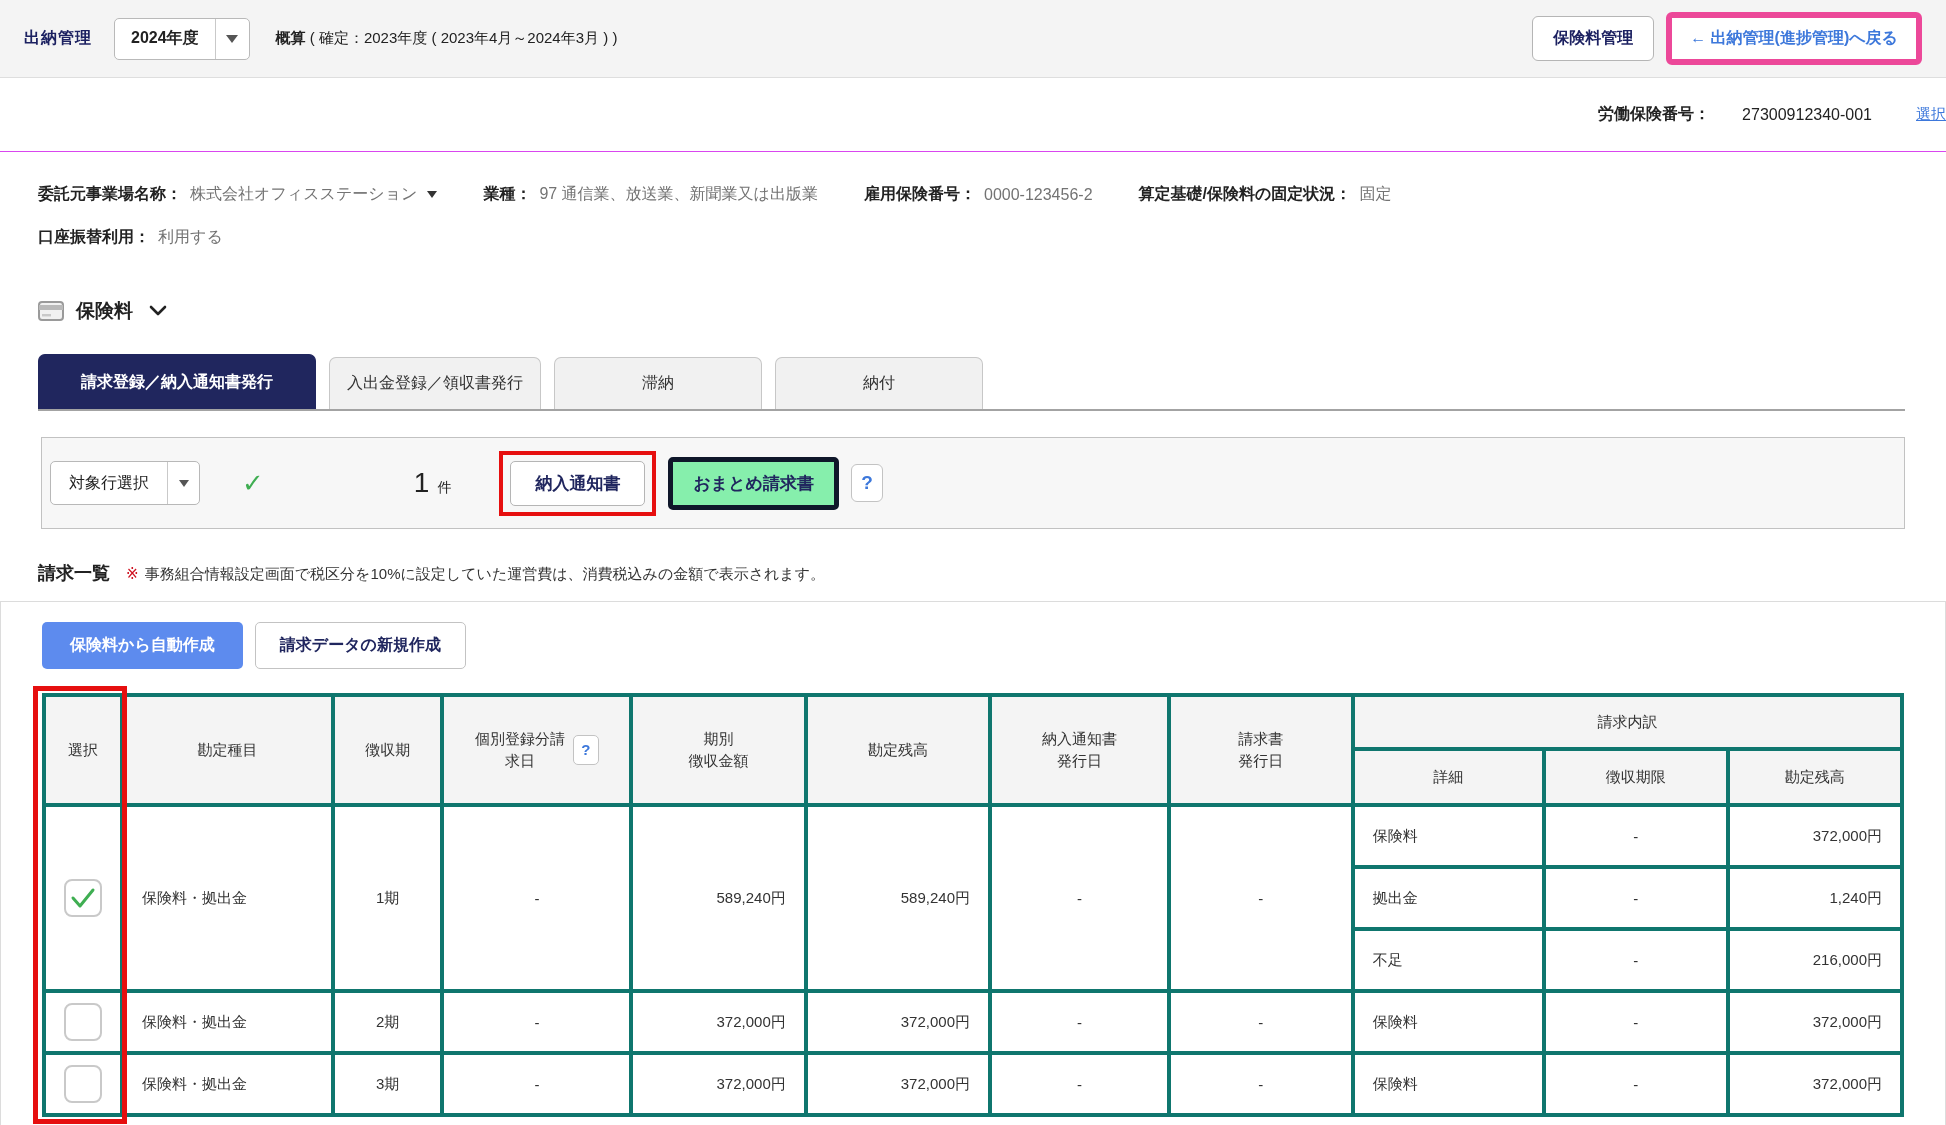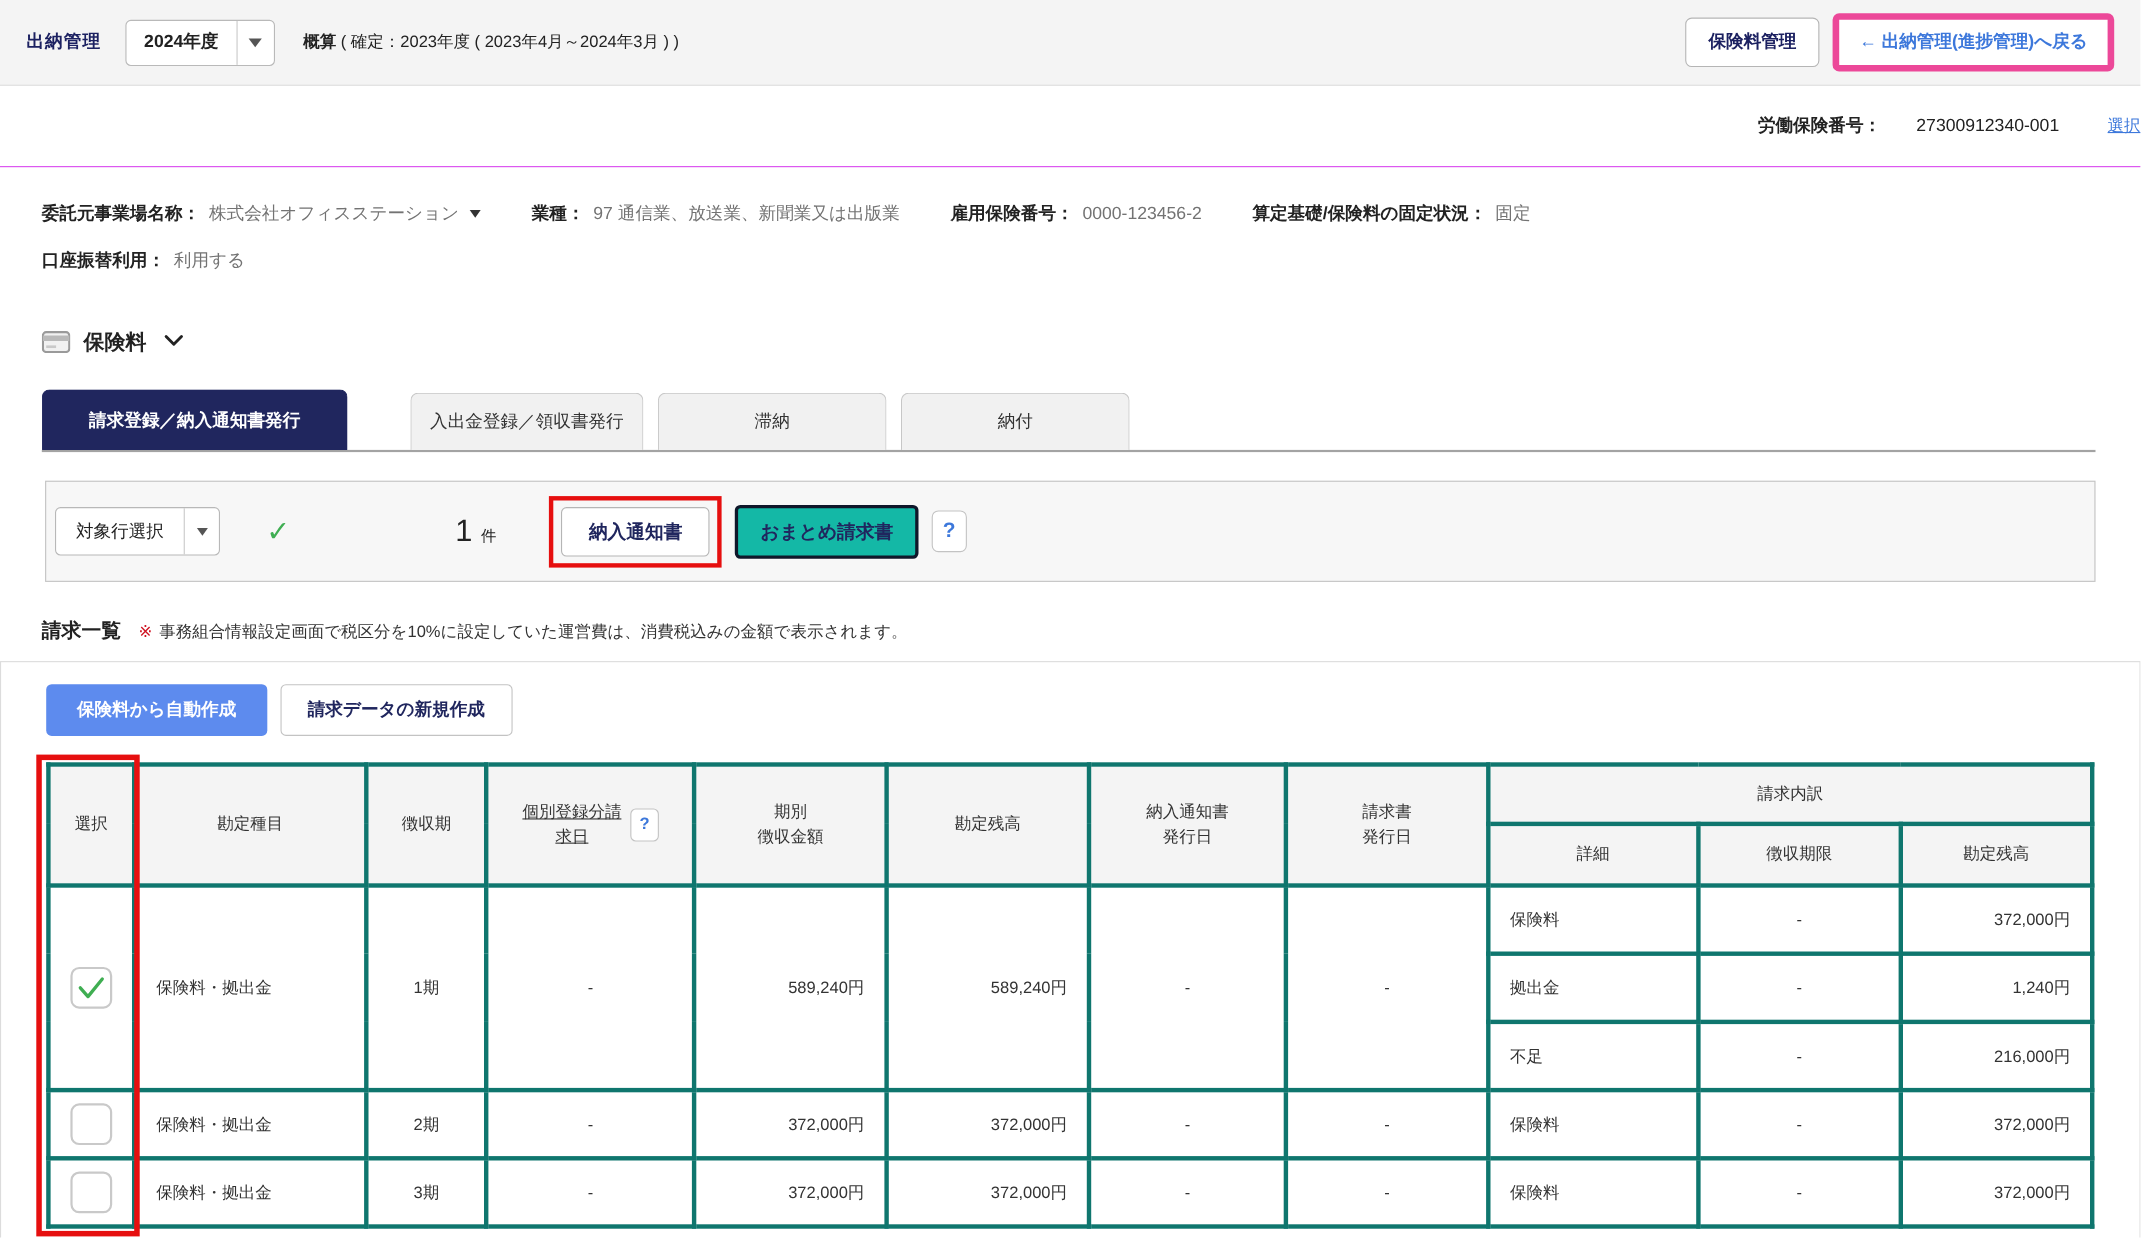--- a/index.html
+++ b/index.html
@@ -43,37 +43,37 @@
   .premium-title { font-size:19px; font-weight:bold; color:#222; }
   .card-icon svg { display:block; }
   .chev-icon { margin-left:4px; cursor:pointer; }
 
   
   .tabs { margin:30px 41px 0 38px; display:flex; gap:13px; border-bottom:2px solid #a3a3a3; align-items:flex-end; }
   .tab { height:52px; background:#f1f1f1; border:1px solid #c7c7c7; border-bottom:none;
     border-radius:7px 7px 0 0; display:flex; align-items:center; justify-content:center;
     font-size:16px; color:#333; cursor:pointer; margin-bottom:0; }
   .tab.active { background:#20265e; color:#fff; font-weight:bold; border-color:#20265e; height:55px; }
-  .tab-0 { width:278px; } .tab-1 { width:212px;margin-left:44px; } .tab-2 { width:208px; } .tab-3 { width:208px; }
+  .tab-0 { width:278px; } .tab-1 { width:212px; } .tab-2 { width:208px; } .tab-3 { width:208px; }
 
   
   .toolbar { margin:26px 41px 0 41px; height:92px; background:#f7f7f7; border:1px solid #c2c2c2;
     display:flex; align-items:center; padding:0 8px; }
   .row-select { background:#fff; border:1px solid #b8b8b8; border-radius:5px; height:44px; display:flex; cursor:pointer; }
   .row-select .rs-text { padding:0 18px; display:flex; align-items:center; font-size:16px; color:#222; }
   .row-select .rs-arrow { width:32px; border-left:1px solid #c9c9c9; display:flex; align-items:center; justify-content:center; }
   .row-select .rs-arrow .tri-down { border-top-width:7px; border-left-width:5px; border-right-width:5px; }
   .green-check { margin-left:42px; color:#3fae52; font-size:26px; font-weight:bold; }
   .count-wrap { margin-left:150px; display:flex; align-items:baseline; gap:8px; }
   .count-num { font-size:28px; color:#222; }
   .count-unit { font-size:14px; color:#222; }
   .red-btn-box { margin-left:48px; border:4px solid #e60f0f; padding:6px 7px; display:inline-flex; background:transparent; }
   .btn-notice { border:1px solid #b5b5b5; border-radius:5px; background:#fff; color:#20265e;
     font-size:17px; font-weight:bold; padding:10px 24px; cursor:pointer; }
-  .btn-bundle { margin-left:12px; border:3px solid #0f172a; border-radius:5px; background:#14b8a6; color:#20265e;
+  .btn-bundle { margin-left:12px; border:5px solid #0f172a; border-radius:5px; background:#86efac; color:#20265e;
     font-size:17px; font-weight:bold; padding:10px 20px; cursor:pointer; }
   .help-box { margin-left:12px; width:32px; height:38px; background:#fff; border:1px solid #c3c3c3; border-radius:6px;
     display:flex; align-items:center; justify-content:center; color:#3d78db; font-size:19px; font-weight:bold; cursor:pointer; }
 
   
   .invoice-heading { margin:32px 41px 0 38px; display:flex; align-items:baseline; gap:16px; }
   .invoice-title { font-size:18px; font-weight:bold; color:#222; }
   .invoice-note { font-size:15px; color:#333; }
   .invoice-note .mark { color:#cf1322; margin-right:2px; }
 
@@ -229,21 +229,21 @@
           <col style="width:185px">
           <col style="width:175px">
       </colgroup>
       <thead>
         <tr class="group">
           <th rowspan="2">選択</th>
           <th rowspan="2">勘定種目</th>
           <th rowspan="2">徴収期</th>
           <th rowspan="2">
             <div class="hdr-with-help">
-              <span style="white-space:pre-line;text-decoration:underline;">個別登録分請
+              <span style="white-space:pre-line;">個別登録分請
 求日</span>
               <span class="help-box-sm">?</span>
             </div>
           </th>
           <th rowspan="2">期別
 徴収金額</th>
           <th rowspan="2">勘定残高</th>
           <th rowspan="2">納入通知書
 発行日</th>
           <th rowspan="2">請求書

